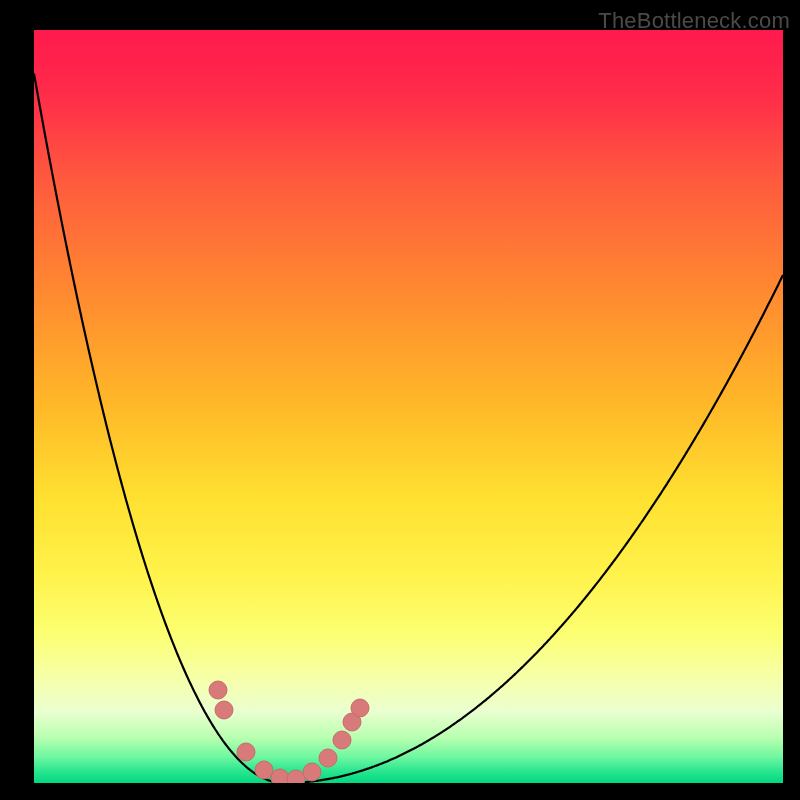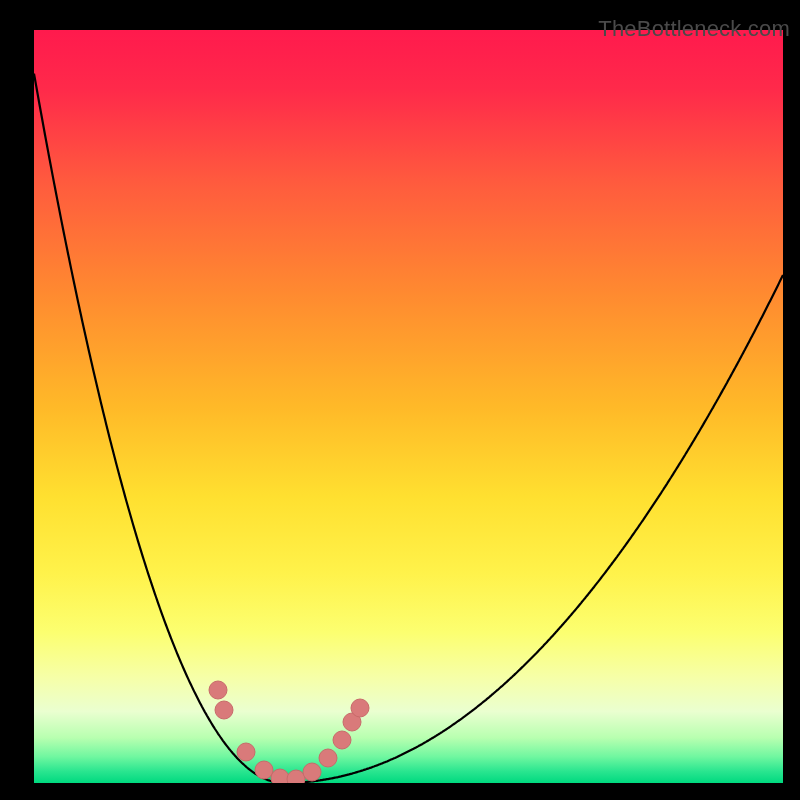--- a/index.html
+++ b/index.html
@@ -13,21 +13,21 @@
   .plot-area {
     position: absolute;
     background: #000;
   }
   .gradient-bg {
     position: absolute;
     left: 0; top: 0; right: 0; bottom: 0;
   }
   .watermark {
     position: absolute;
-    top: 16px;
+    top: 8px;
     right: 10px;
     font-family: Arial, Helvetica, sans-serif;
     font-size: 22px;
     color: #4a4a4a;
     font-weight: 400;
     letter-spacing: 0.2px;
   }
   svg.curve-layer {
     position: absolute;
     left: 0; top: 0;

